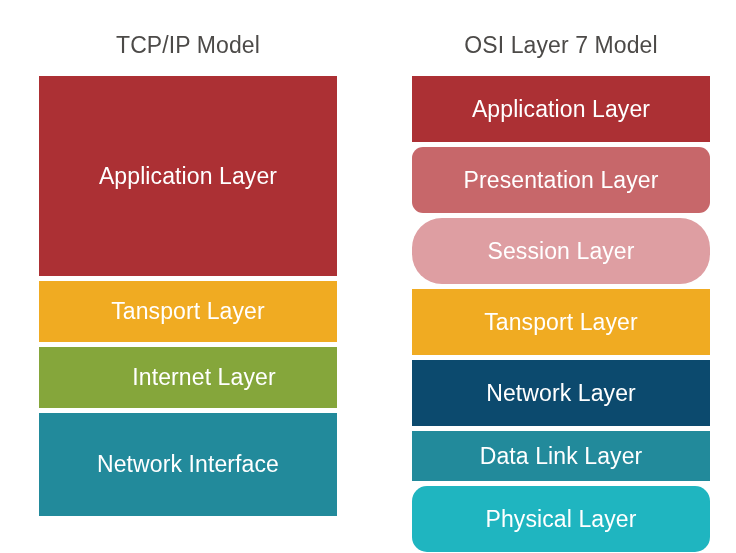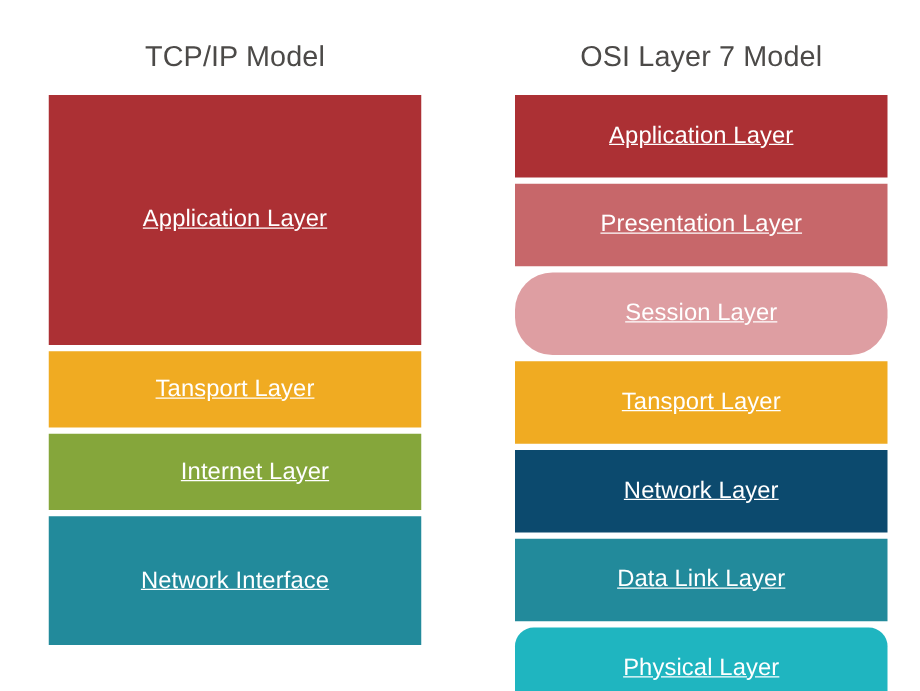--- a/index.html
+++ b/index.html
@@ -51,26 +51,25 @@
   .stack {
     display: flex;
     flex-direction: column;
   }
   .layer {
     box-sizing: border-box;
     display: flex;
     align-items: center;
     justify-content: center;
     color: #ffffff;
-    font-size: 19px;
+    font-size: 23px;
     font-weight: 400;
     letter-spacing: 0.1px;
     white-space: nowrap;
     text-align: center;
-    text-decoration: underline;
   }
   
   .column-left .layer + .layer { margin-top: 5px; }
   .column-right .layer + .layer { margin-top: 5px; }
 </style>
 </head>
 <body style="background: rgb(255, 255, 255);">
 
 <div class="diagram">
 
@@ -91,33 +90,33 @@
       </div>
     </div>
   </div>
 
   <div class="column column-right">
     <div class="column-title" style="color: rgb(76, 74, 72);">OSI Layer 7 Model</div>
     <div class="stack">
       <div class="layer" style="background: rgb(172, 48, 52); height: 66px; color: rgb(255, 255, 255);">
         <span>Application Layer</span>
       </div>
-      <div class="layer" style="background: rgb(199, 103, 106); height: 66px; color: rgb(255, 255, 255);">
+      <div class="layer" style="background: rgb(199, 103, 106); height: 66px; color: rgb(255, 255, 255); border-radius: 11px;">
         <span>Presentation Layer</span>
       </div>
       <div class="layer" style="background: rgb(222, 158, 162); height: 66px; color: rgb(255, 255, 255); border-radius: 30px;">
         <span>Session Layer</span>
       </div>
       <div class="layer" style="background: rgb(240, 171, 34); height: 66px; color: rgb(255, 255, 255);">
         <span>Tansport Layer</span>
       </div>
       <div class="layer" style="background: #0c4a6e; height: 66px; color: rgb(255, 255, 255);">
         <span>Network Layer</span>
       </div>
-      <div class="layer" style="background: rgb(34, 138, 155); height: 66px; color: rgb(255, 255, 255);">
+      <div class="layer" style="background: rgb(34, 138, 155); height: 50px; color: rgb(255, 255, 255);">
         <span>Data Link Layer</span>
       </div>
       <div class="layer" style="background: rgb(31, 181, 192); height: 66px; color: rgb(255, 255, 255); border-radius: 15px;">
         <span>Physical Layer</span>
       </div>
     </div>
   </div>
 
 </div>
 

